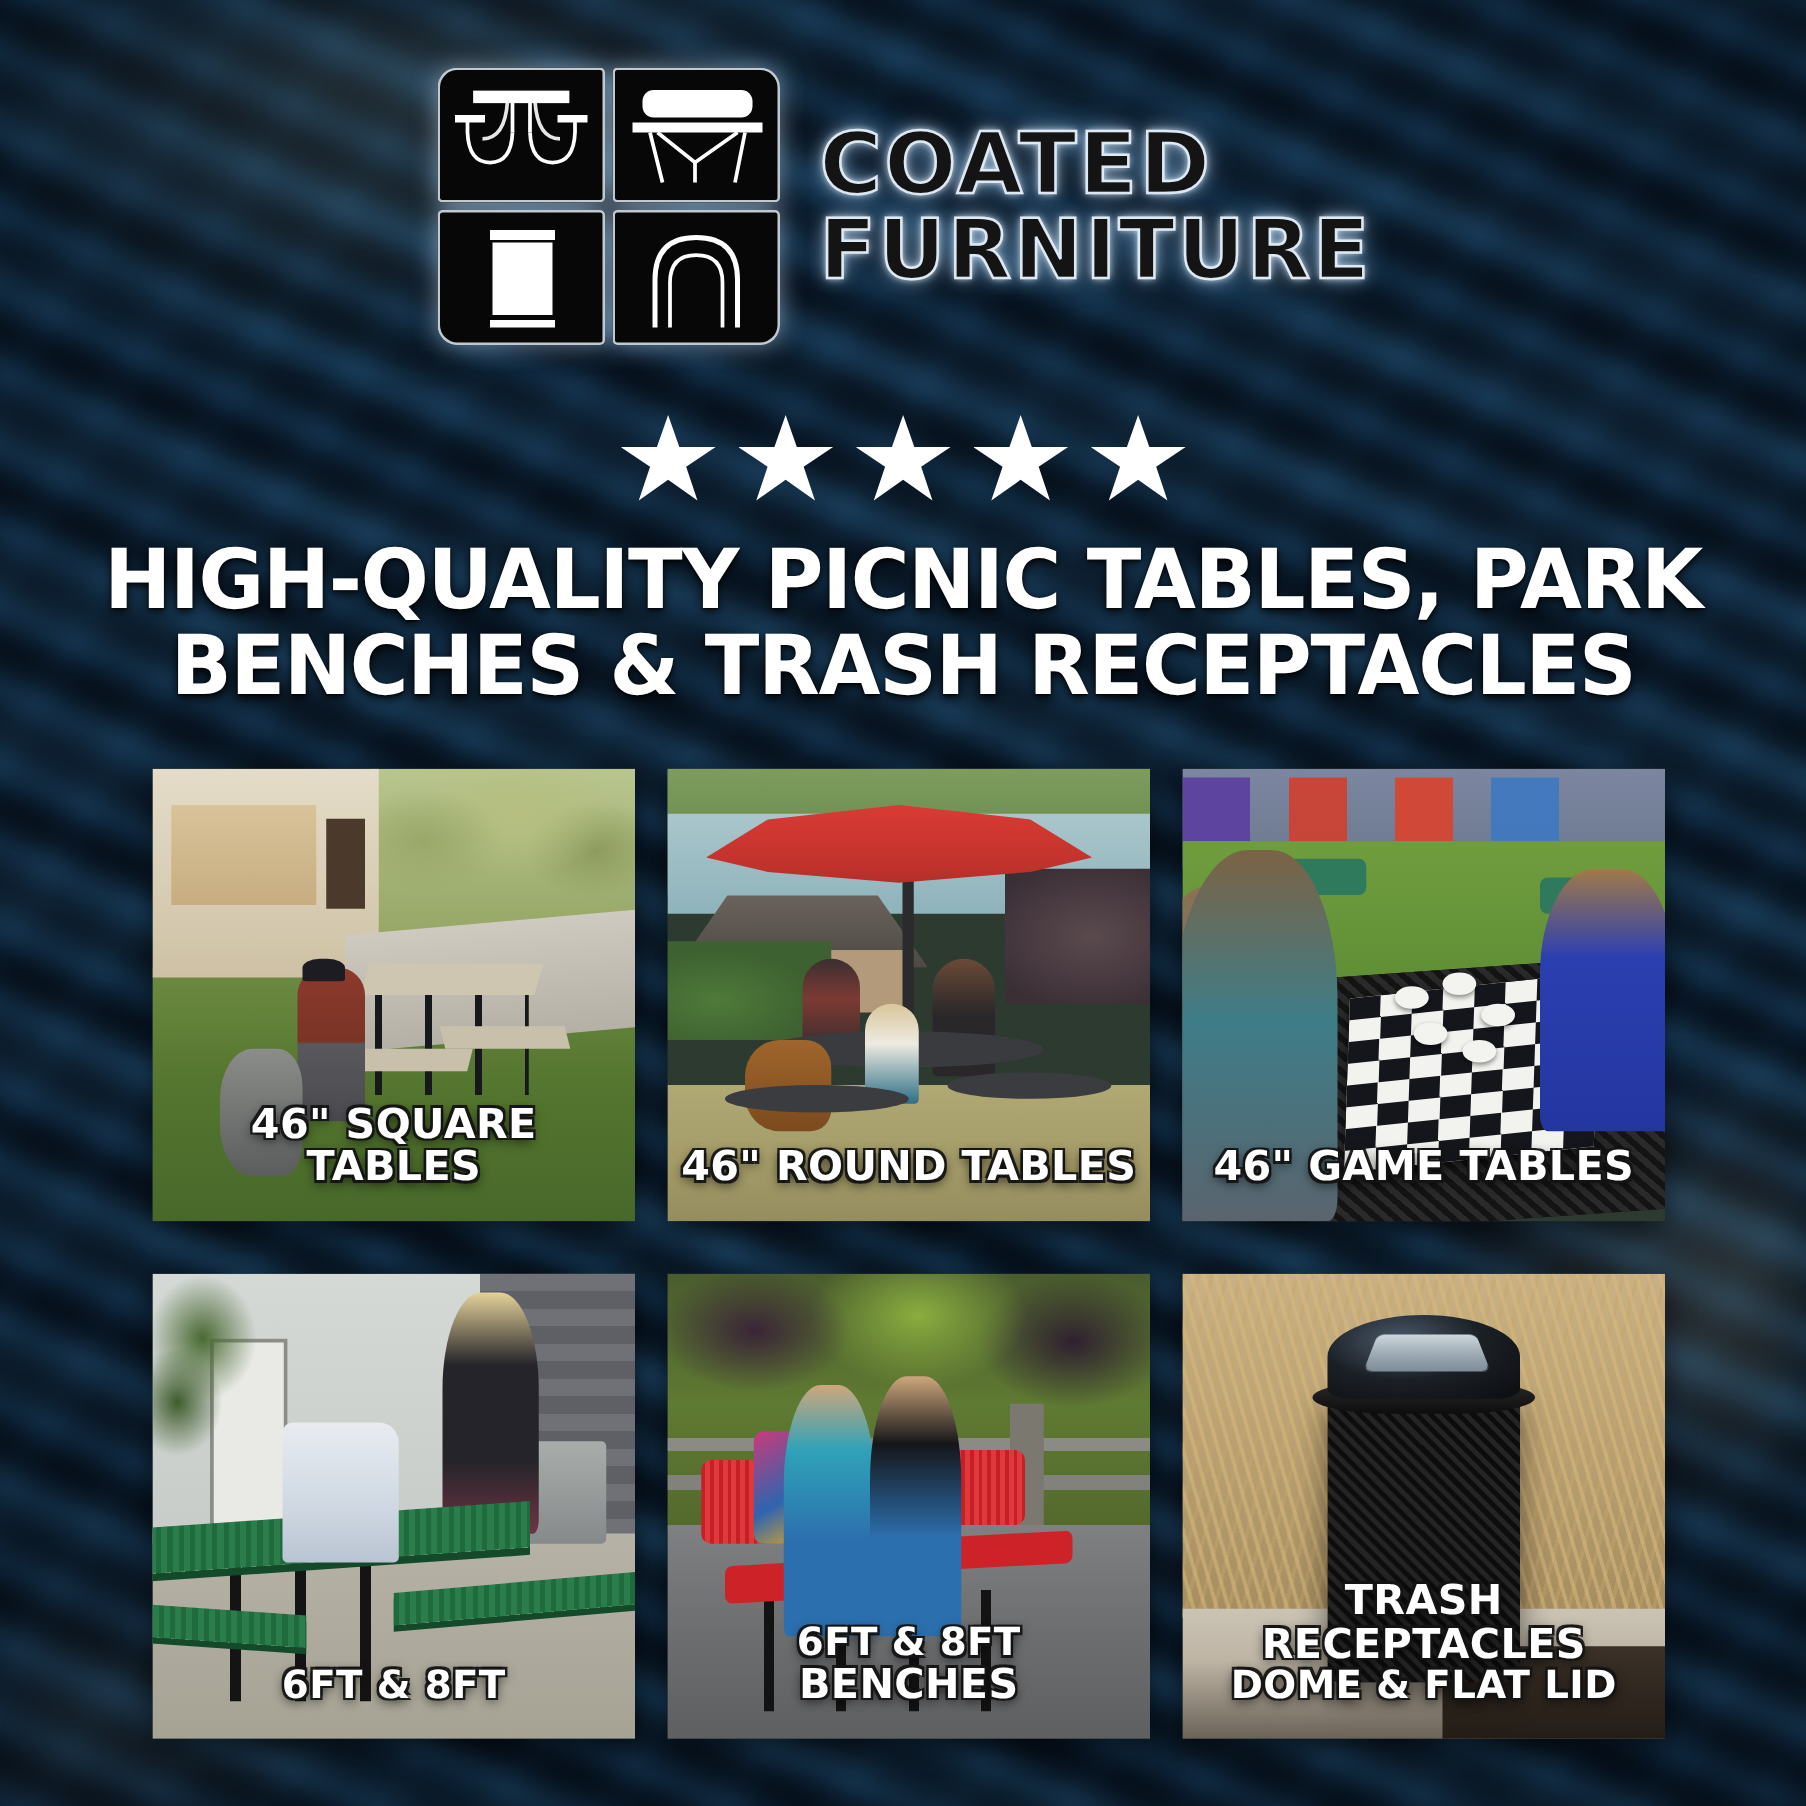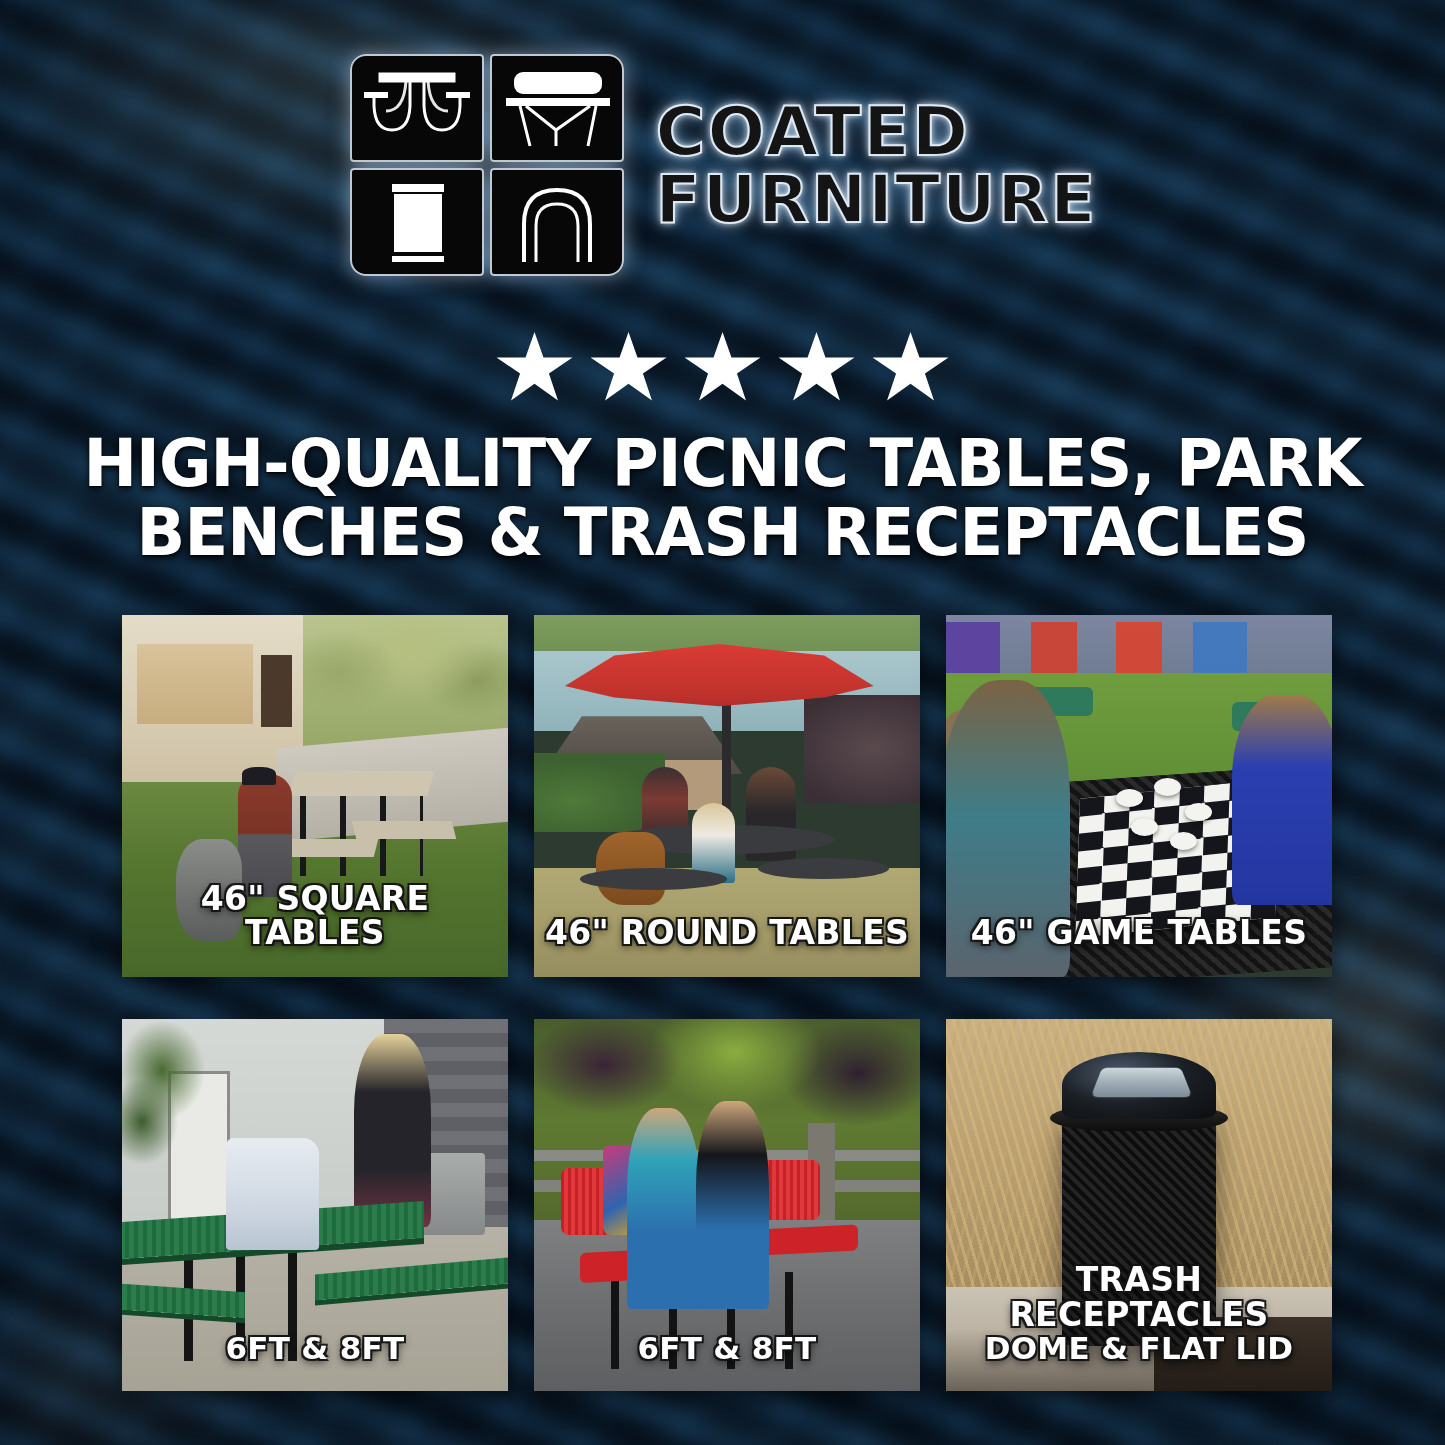--- a/index.html
+++ b/index.html
@@ -447,20 +447,21 @@
         <div class="obj t5-backR"></div>
         <div class="obj t5-legs"></div>
         <div class="obj t5-seatR"></div>
         <div class="obj t5-seatL"></div>
         <div class="obj t5-pack"></div>
         <div class="obj t5-boy1"></div>
         <div class="obj t5-boy2"></div>
       </div>
       <div class="caption">
         <span class="cl">6FT &amp; 8FT</span>
+        <span class="cl big">BENCHES</span>
       </div>
     </div>
 
     <div class="tile">
       <div class="photo">
         <div class="obj t6-grass sky"></div>
         <div class="obj t6-walk ground"></div>
         <div class="obj t6-dark"></div>
         <div class="obj t6-can"></div>
         <div class="obj t6-rim"></div>

